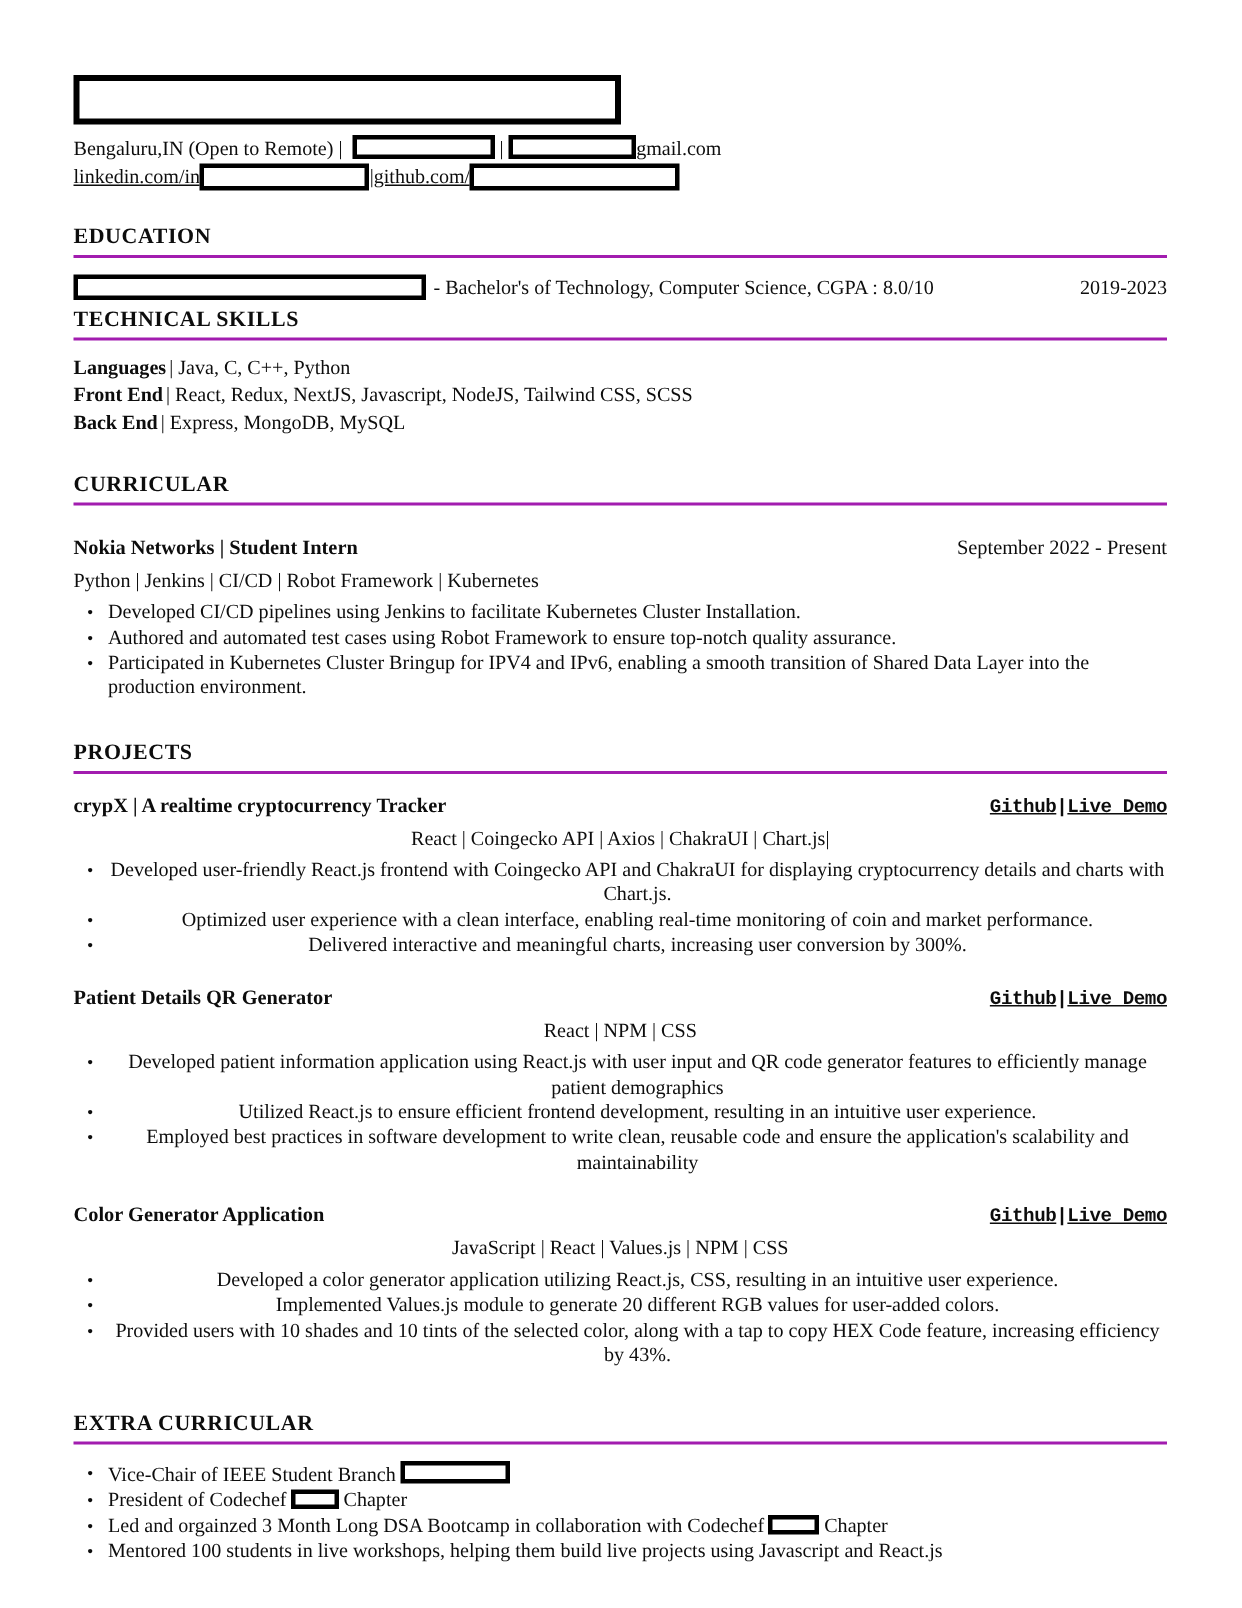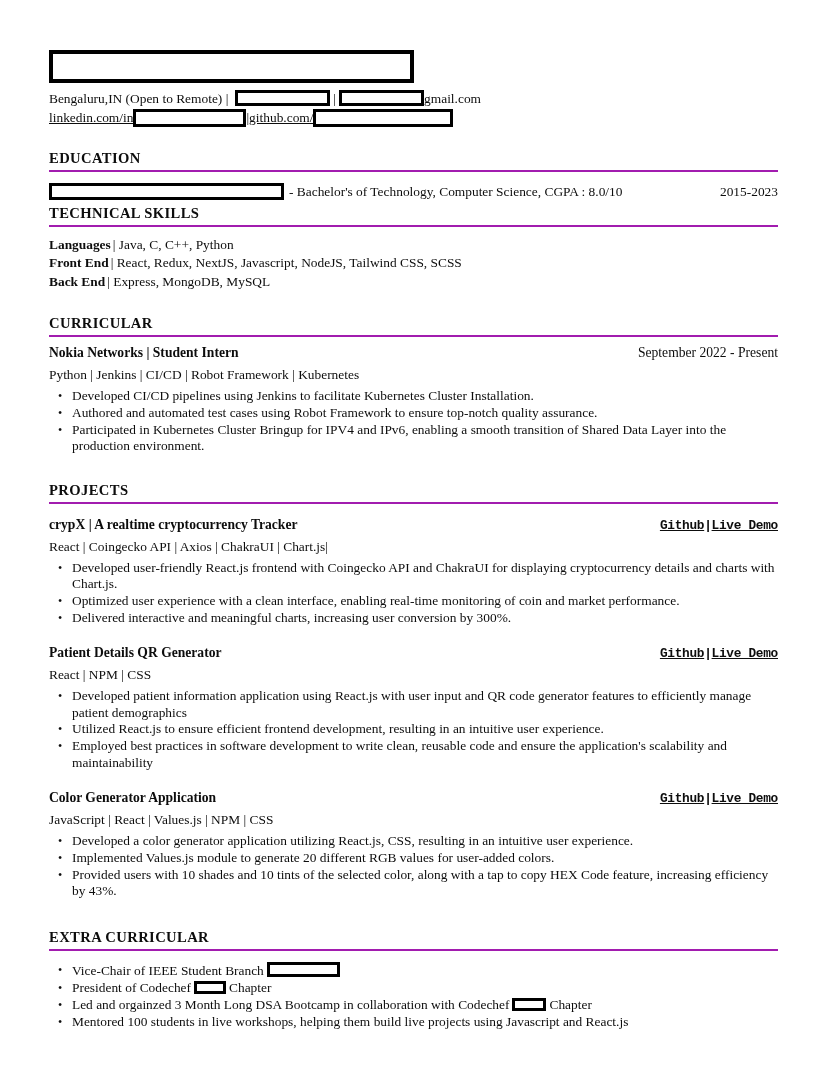--- a/index.html
+++ b/index.html
@@ -87,22 +87,22 @@
     position: absolute; left: 9px; top: 0;
     font-size: 12px;
   }
 
   .sec-education  { margin-top: 23px; }
   .sec-skills     { margin-top: 5px; }
   .sec-experience { margin-top: 24px; }
   .sec-projects   { margin-top: 27px; }
   .sec-extra      { margin-top: 29px; }
 
-  .job { margin-top: 8px; }
-  .project { margin-top: 13px; }
+  .job { margin-top: 20px; }
+  .project { margin-top: 13px; text-align: center; }
   .project + .project { margin-top: 19px; }
 
   .sec-extra ul.bullets { margin-top: 11px; }
   .sec-extra .redact { margin: 0 3px; vertical-align: -2px; }
 </style>
 </head>
 <body>
 
 <div class="page">
 
@@ -120,21 +120,21 @@
       <span class="ulink">linkedin.com/in</span><span class="redact" style="width:113px;height:18px;vertical-align:-5px;"></span><span class="ulink">|github.com/</span><span class="redact" style="width:140px;height:18px;vertical-align:-5px;"></span>
     </div>
   </div>
 
   <div class="sec-education">
     <div class="section-title">EDUCATION</div>
     <div class="edu-row">
       <span class="edu-left">
         <span class="redact"></span><span>- Bachelor's of Technology, Computer Science, CGPA : 8.0/10</span>
       </span>
-      <span>2015-2023</span>
+      <span>2019-2023</span>
     </div>
   </div>
 
   <div class="sec-skills">
     <div class="section-title">TECHNICAL SKILLS</div>
     <div class="skills-list">
       <div><span class="skill-label">Languages</span><span class="skill-values">| Java, C, C++, Python</span></div>
       <div><span class="skill-label">Front End</span><span class="skill-values">| React, Redux, NextJS, Javascript, NodeJS, Tailwind CSS, SCSS</span></div>
       <div><span class="skill-label">Back End</span><span class="skill-values">| Express, MongoDB, MySQL</span></div>
     </div>

